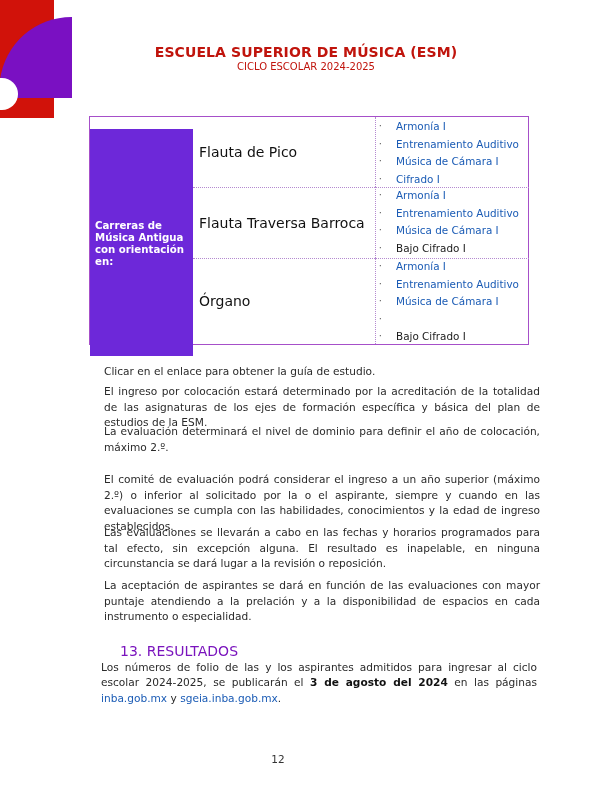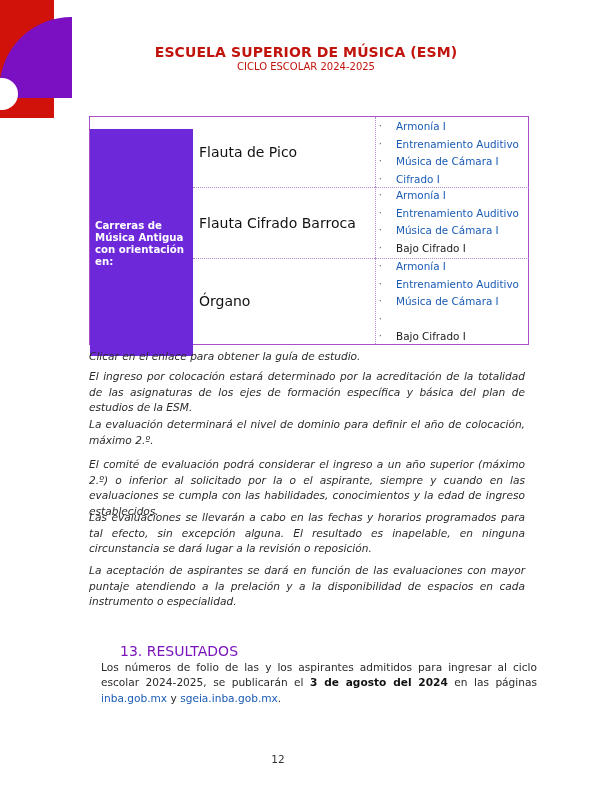--- a/index.html
+++ b/index.html
@@ -27,24 +27,24 @@
   .row .subs ul { margin: 0; padding: 0; list-style: none; }
   .row .subs li { font-size: 10.4px; height: 17.6px; line-height: 17.6px; white-space: nowrap; display: flex; }
   .row .subs li .dot { width: 17px; padding-left: 3px; font-size: 8px; color: #333; }
   .row .subs li.link { color: #1a5bb5; }
   .row .subs li.plain { color: #1a1a1a; }
   .row.r1 .subs ul { padding-top: 1px; }
   .row.r2 .subs ul { padding-top: 0px; }
   .row.r3 .subs ul { padding-top: 0px; }
 
   .body { position: absolute; left: 89px; width: 436px; font-size: 10.6px; line-height: 15.6px; color: #2a2a2a; text-align: justify; }
-  .p { position: absolute; left: 0; width: 436px; margin: 0; font-style: italic; }
+  .p { position: absolute; left: 0; width: 436px; margin: 15px; }
   .p1 { top: 0; }
   .p2 { top: 20px; }
-  .p3 { top: 68px; }
+  .p3 { top: 60px; }
   .p4 { top: 108px; }
   .p5 { top: 161px; }
   .p6 { top: 214px; }
 
   .sec-title { position: absolute; left: 89px; top: 643px; font-size: 14px; font-weight: normal; color: #7a14bd; margin-left: 31px; }
   .sec-body { position: absolute; left: 101px; top: 660px; width: 436px; font-size: 10.6px; line-height: 15.4px; color: #2a2a2a; text-align: justify; }
   .sec-body b { color: #111; }
   .sec-body .lnk { color: #1a5bb5; }
 
   .pagenum { position: absolute; left: 0; width: 556px; top: 753px; text-align: center; font-size: 10.5px; color: #333; }
@@ -86,21 +86,21 @@
           </li>
         <li class="link">
             <span class="dot">·</span>
             <span>Cifrado I</span>
           </li>
       </ul>
     </div>
   </div>
 
   <div class="row r2">
-    <div class="inst">Flauta Cifrado Barroca</div>
+    <div class="inst">Flauta Traversa Barroca</div>
     <div class="subs">
       <ul>
         <li class="link">
             <span class="dot">·</span>
             <span>Armonía I</span>
           </li>
         <li class="link">
             <span class="dot">·</span>
             <span>Entrenamiento Auditivo</span>
           </li>

